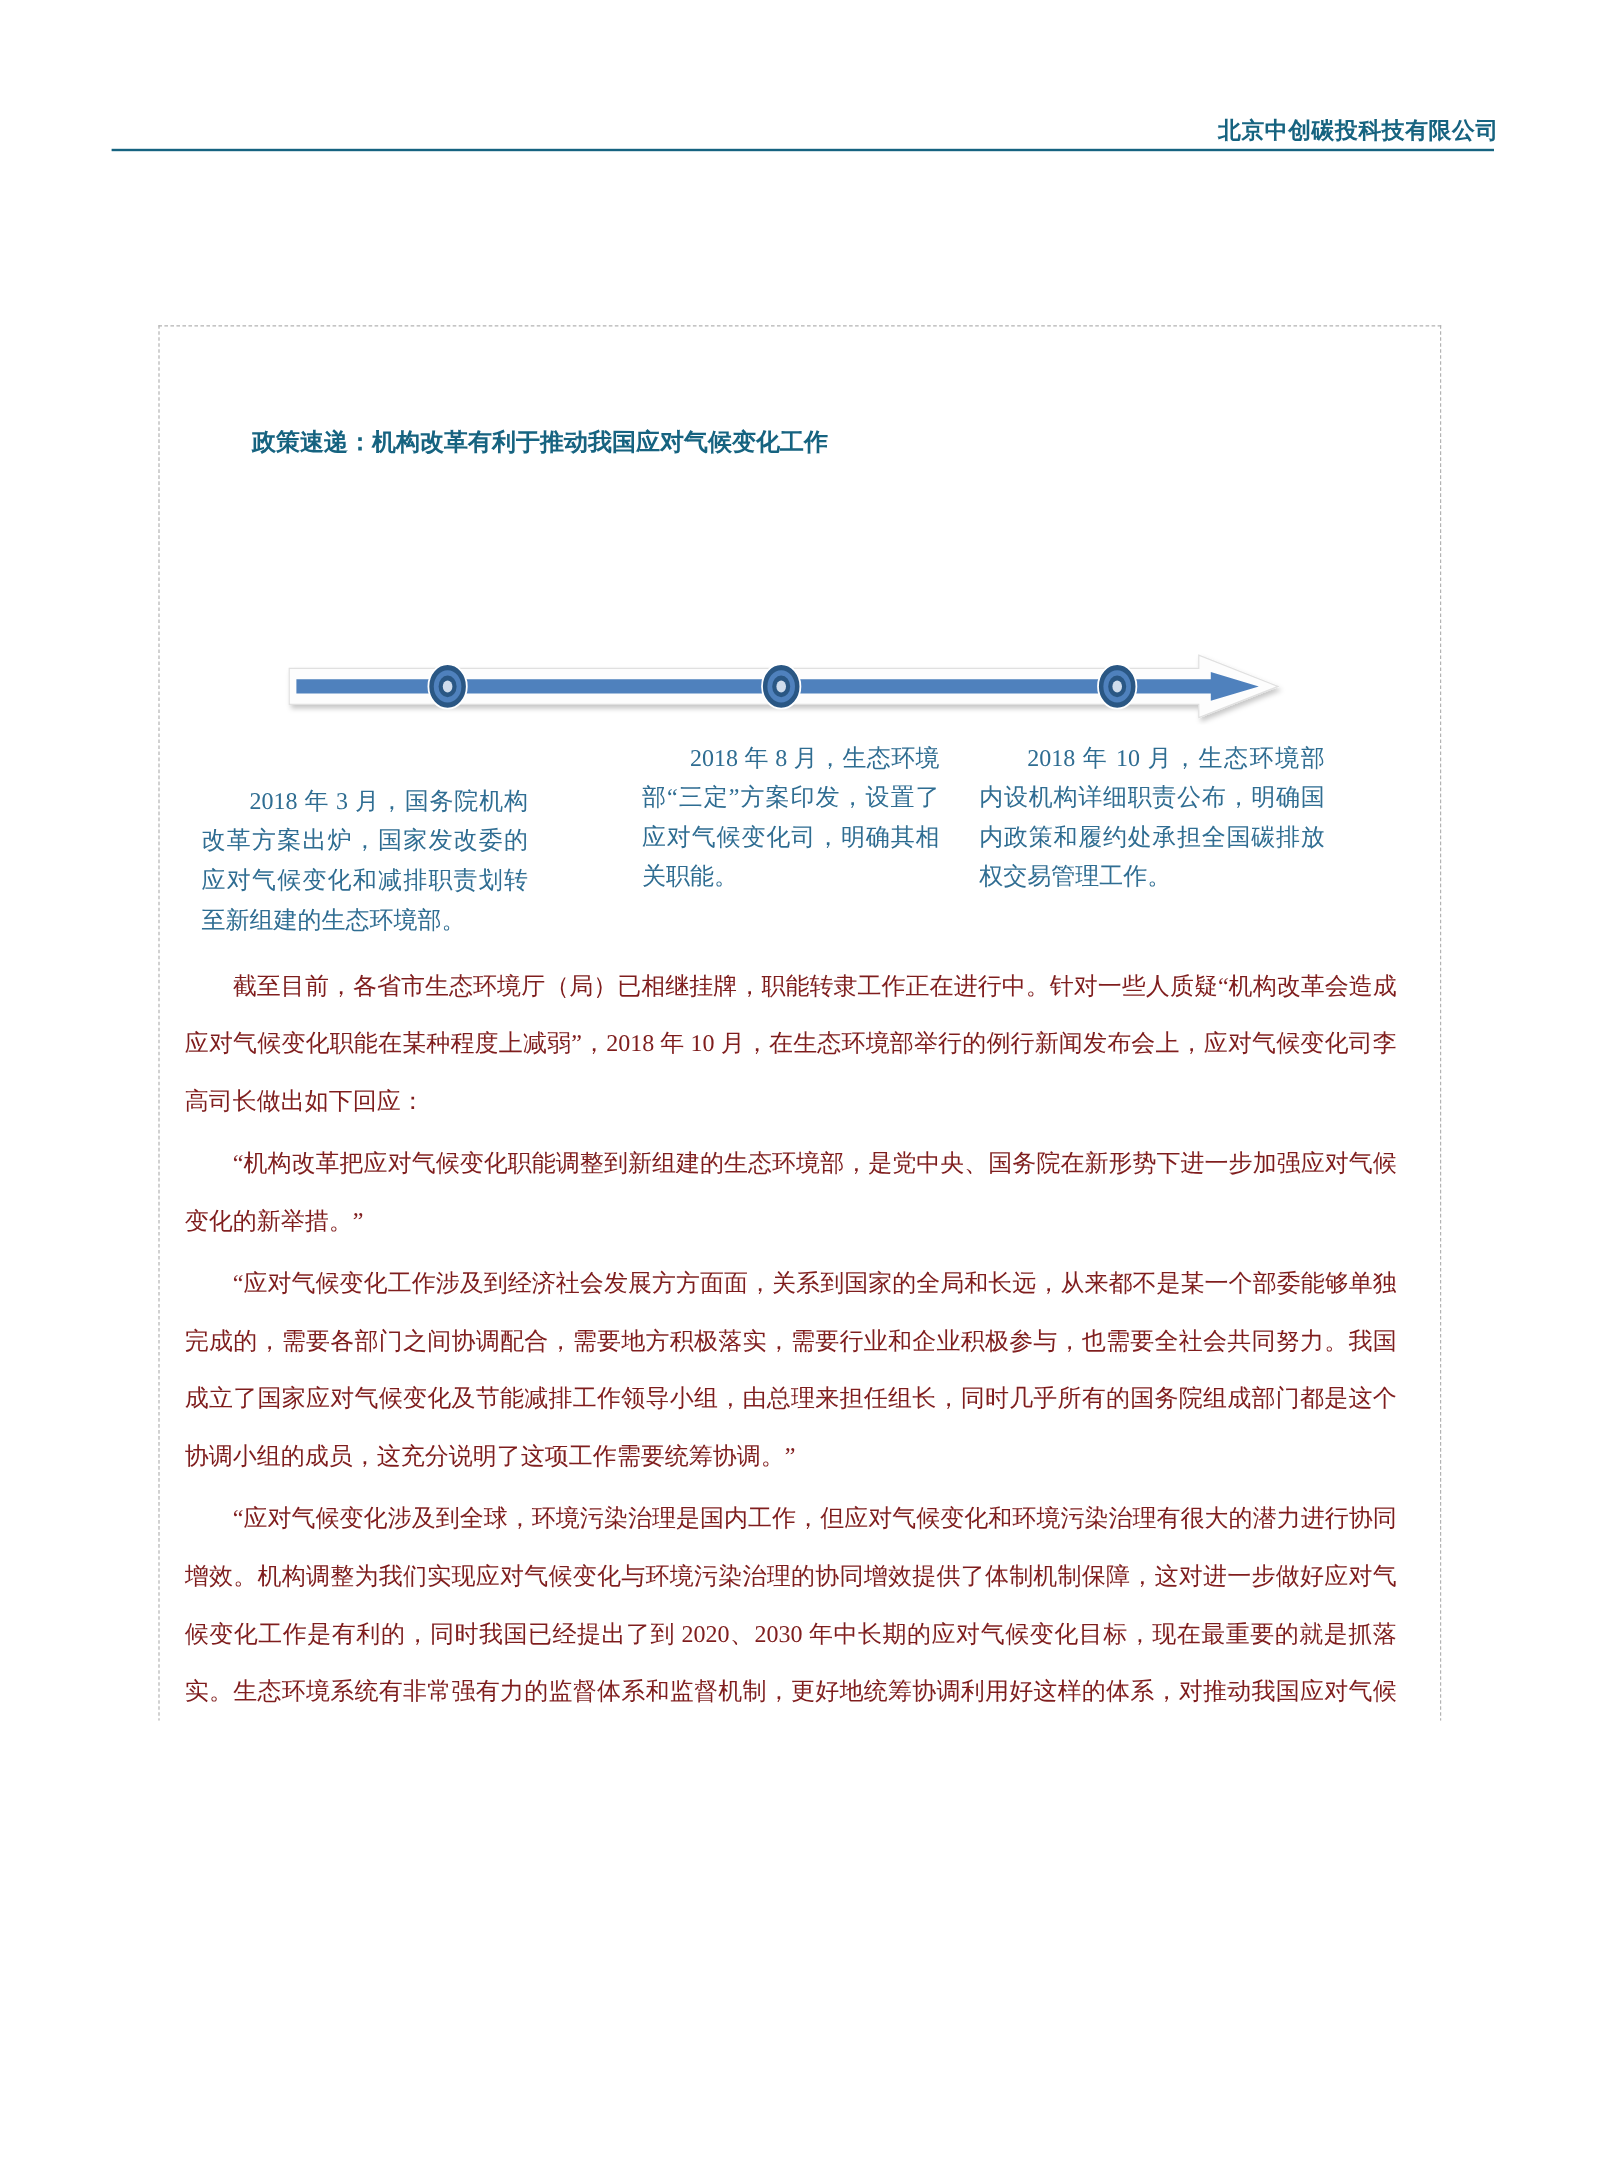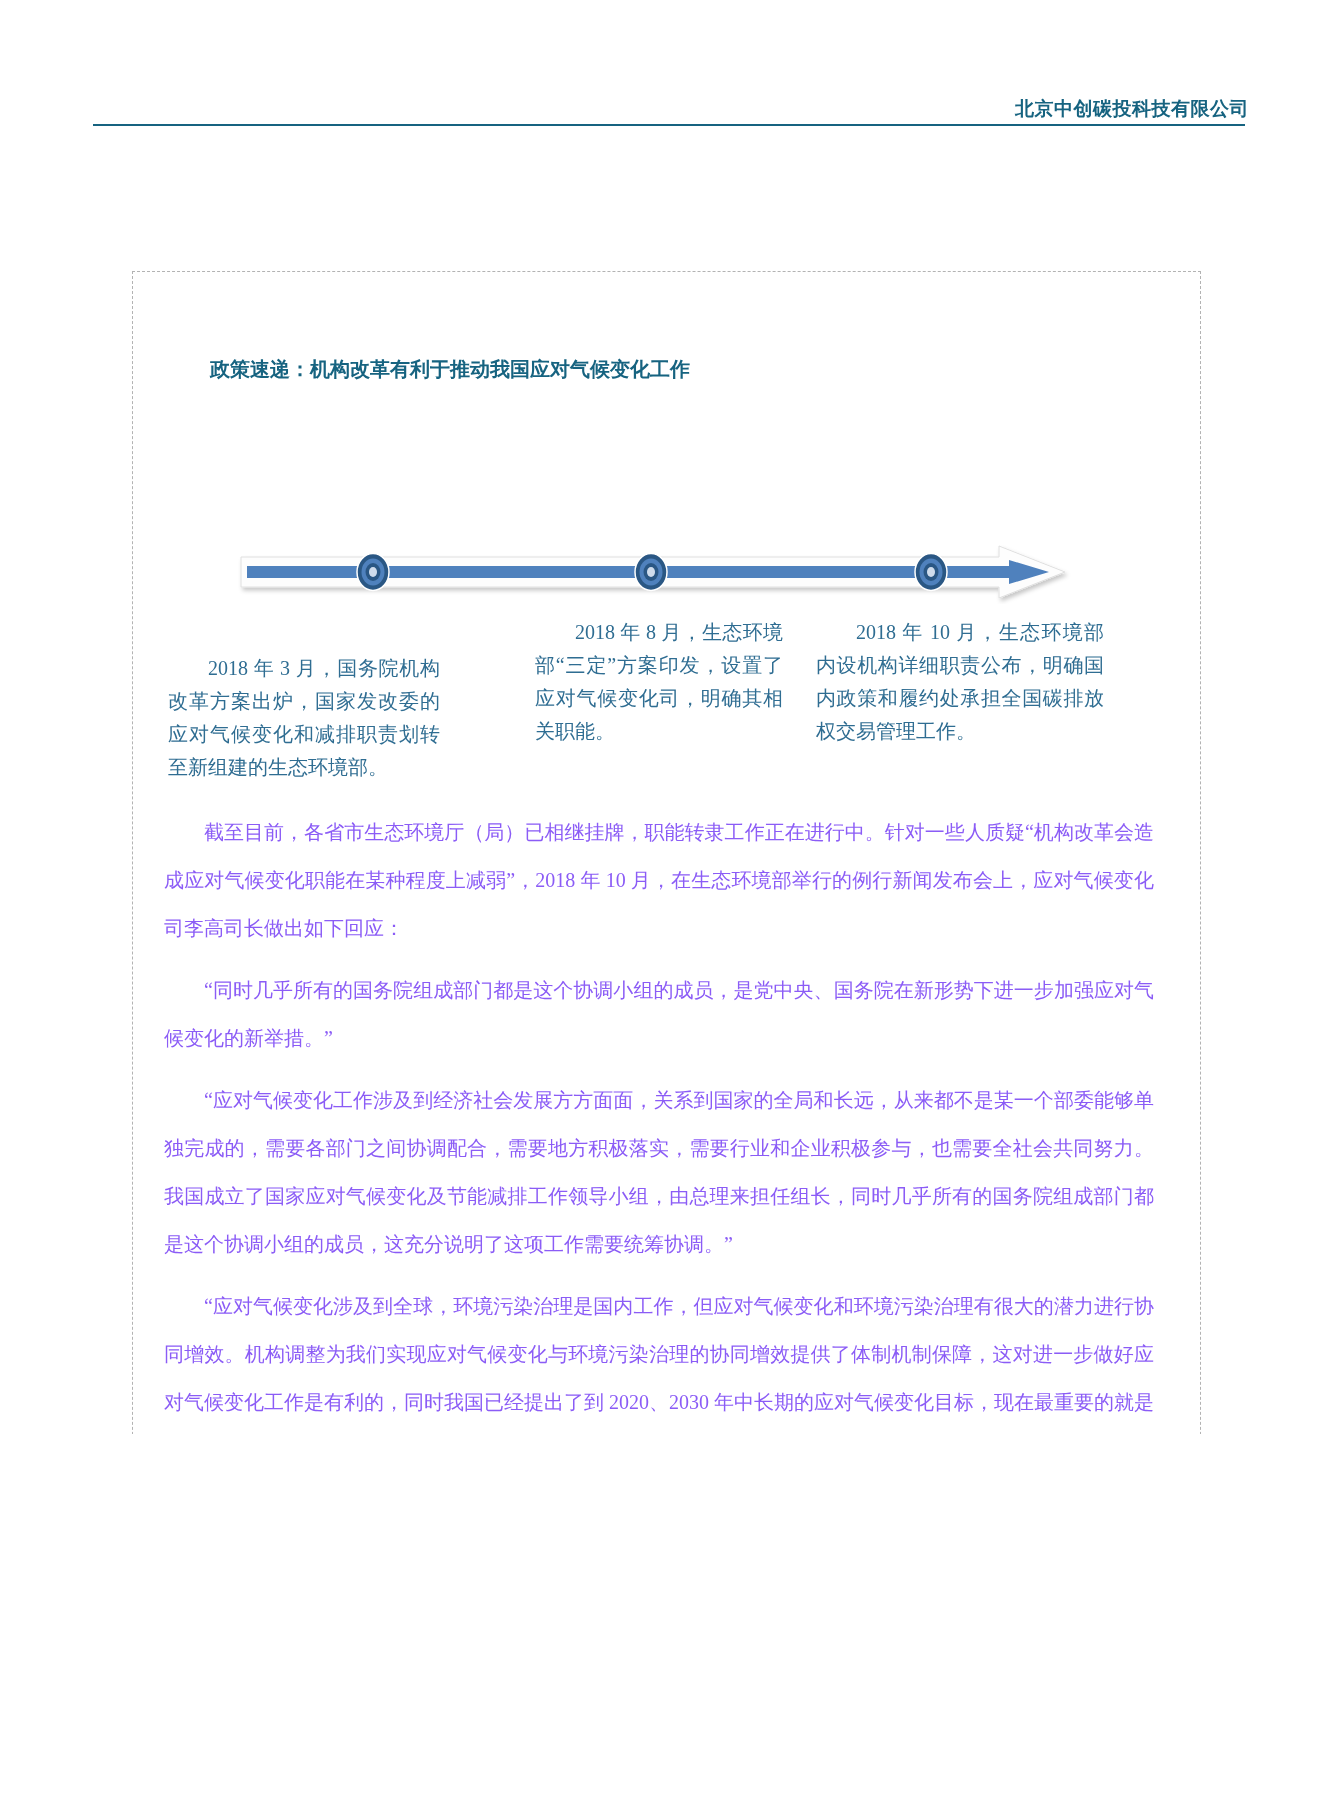--- a/index.html
+++ b/index.html
@@ -92,26 +92,26 @@
   .caption-1 { left: 168px; width: 272px; margin-top: 36px; }
   .caption-2 { left: 535px; width: 248px; }
   .caption-3 { left: 816px; width: 288px; }
   .body-block {
     position: absolute;
     top: 794px;
     left: 150px;
     width: 1018px;
   }
   .body-block p {
-    margin: 14px;
+    margin: 4px;
     font-size: 20px;
     line-height: 48px;
     text-align: justify;
     text-indent: 2em;
-    color: #8b5cf6;
+    color: #7f1d1d;
   }
   .page-number {
     position: absolute;
     top: 1680px;
     left: 1220px;
     font-size: 10px;
     color: #737373;
   }
 </style>
 </head>
@@ -158,20 +158,20 @@
   </svg>
 
   <div class="captions-row">
     <div class="caption caption-1">2018 年 3 月，国务院机构改革方案出炉，国家发改委的应对气候变化和减排职责划转至新组建的生态环境部。</div>
     <div class="caption caption-2">2018 年 8 月，生态环境部“三定”方案印发，设置了应对气候变化司，明确其相关职能。</div>
     <div class="caption caption-3">2018 年 10 月，生态环境部内设机构详细职责公布，明确国内政策和履约处承担全国碳排放权交易管理工作。</div>
   </div>
 
   <div class="body-block">
     <p>截至目前，各省市生态环境厅（局）已相继挂牌，职能转隶工作正在进行中。针对一些人质疑“机构改革会造成应对气候变化职能在某种程度上减弱”，2018 年 10 月，在生态环境部举行的例行新闻发布会上，应对气候变化司李高司长做出如下回应：</p>
-    <p>“同时几乎所有的国务院组成部门都是这个协调小组的成员，是党中央、国务院在新形势下进一步加强应对气候变化的新举措。”</p>
+    <p>“机构改革把应对气候变化职能调整到新组建的生态环境部，是党中央、国务院在新形势下进一步加强应对气候变化的新举措。”</p>
     <p>“应对气候变化工作涉及到经济社会发展方方面面，关系到国家的全局和长远，从来都不是某一个部委能够单独完成的，需要各部门之间协调配合，需要地方积极落实，需要行业和企业积极参与，也需要全社会共同努力。我国成立了国家应对气候变化及节能减排工作领导小组，由总理来担任组长，同时几乎所有的国务院组成部门都是这个协调小组的成员，这充分说明了这项工作需要统筹协调。”</p>
     <p>“应对气候变化涉及到全球，环境污染治理是国内工作，但应对气候变化和环境污染治理有很大的潜力进行协同增效。机构调整为我们实现应对气候变化与环境污染治理的协同增效提供了体制机制保障，这对进一步做好应对气候变化工作是有利的，同时我国已经提出了到 2020、2030 年中长期的应对气候变化目标，现在最重要的就是抓落实。生态环境系统有非常强有力的监督体系和监督机制，更好地统筹协调利用好这样的体系，对推动我国应对气候变化目标的实现也具有非常重要的意义。”</p>
   </div>
 
   <div class="page-number">13</div>
 
 </div>
 
 </body></html>

